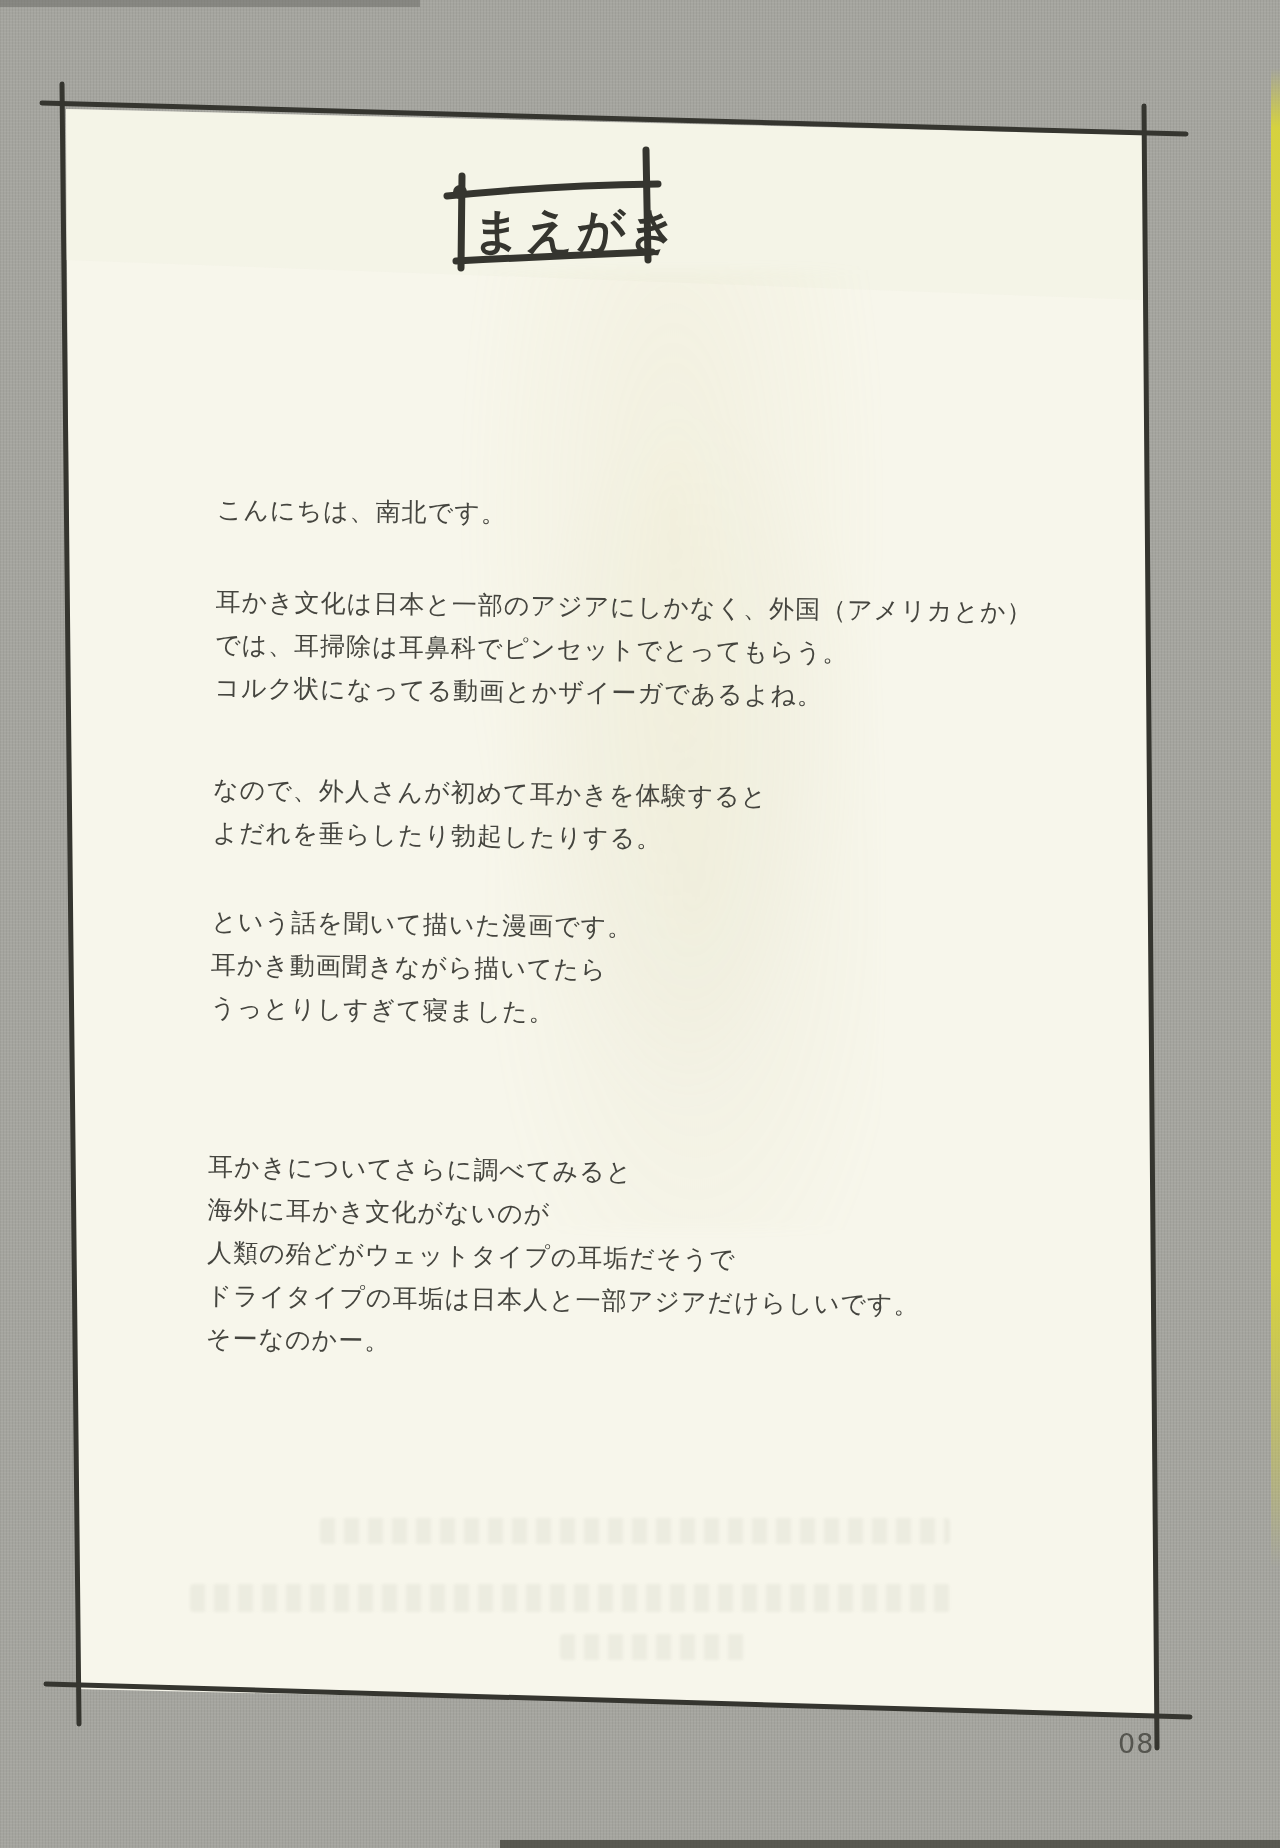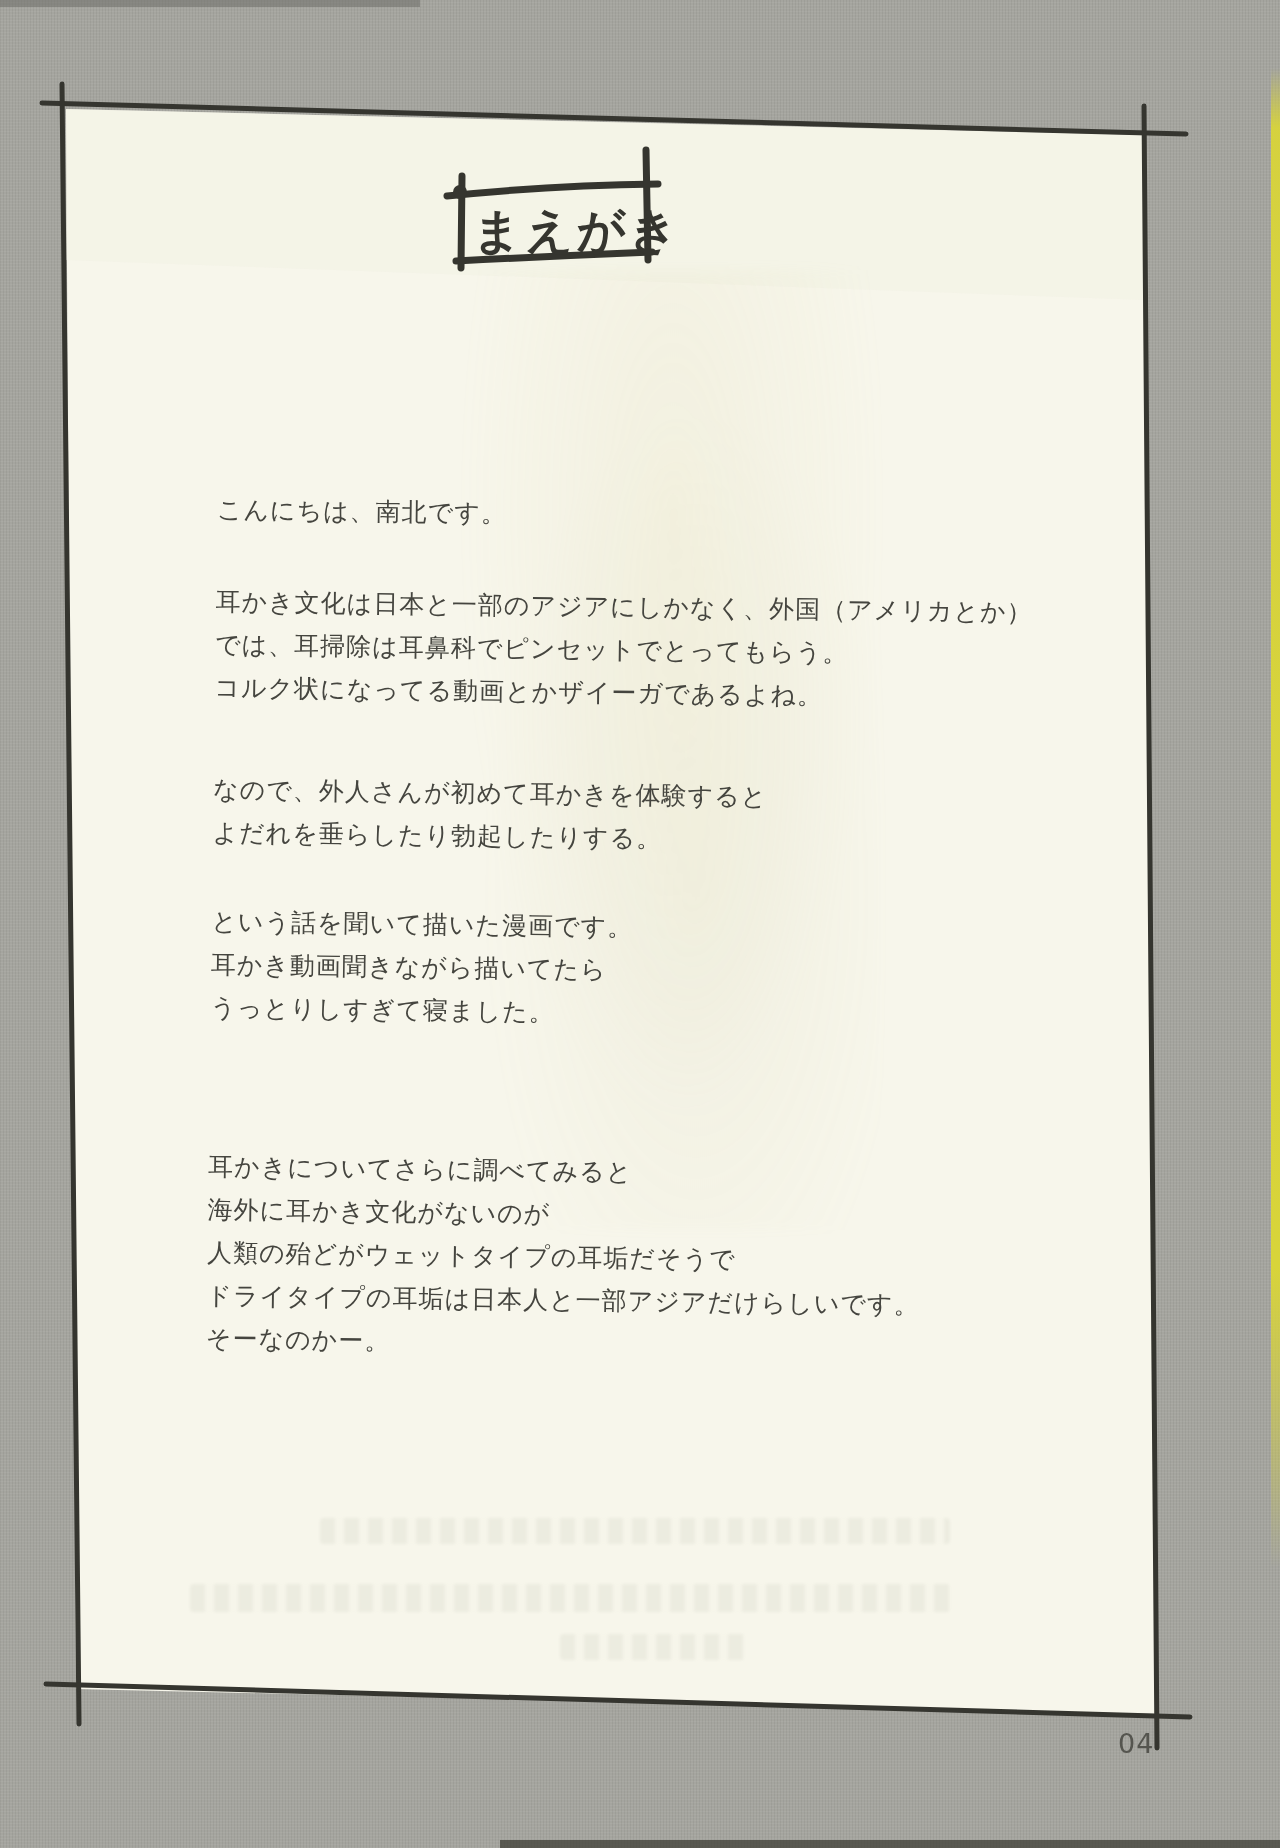--- a/index.html
+++ b/index.html
@@ -113,17 +113,17 @@
   <div id="p5" class="para">
     <div class="line">耳かきについてさらに調べてみると</div>
     <div class="line">海外に耳かき文化がないのが</div>
     <div class="line">人類の殆どがウェットタイプの耳垢だそうで</div>
     <div class="line">ドライタイプの耳垢は日本人と一部アジアだけらしいです。</div>
     <div class="line">そーなのかー。</div>
   </div>
 
 </div>
 
-<div id="page-number">04</div>
+<div id="page-number">08</div>
 
 <div id="edge-top"></div>
 <div id="edge-bottom"></div>
 <div id="edge-right-yellow"></div>
 
 </body></html>

